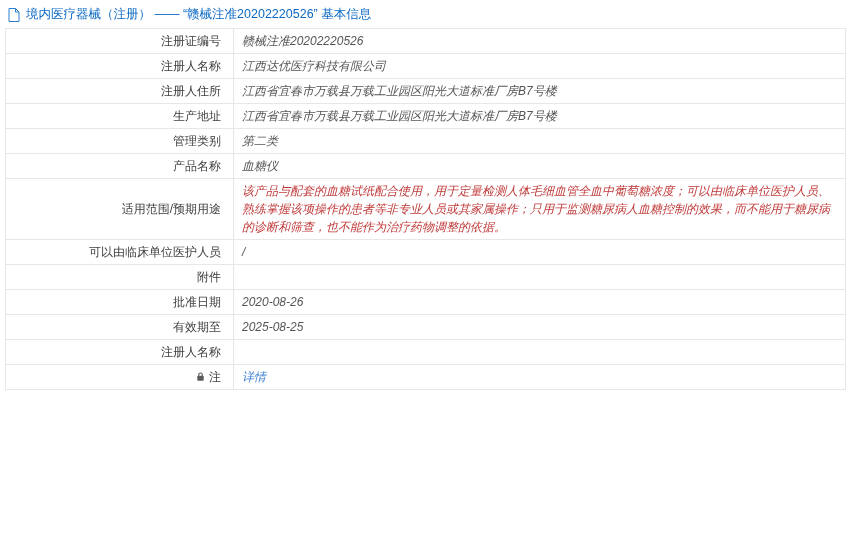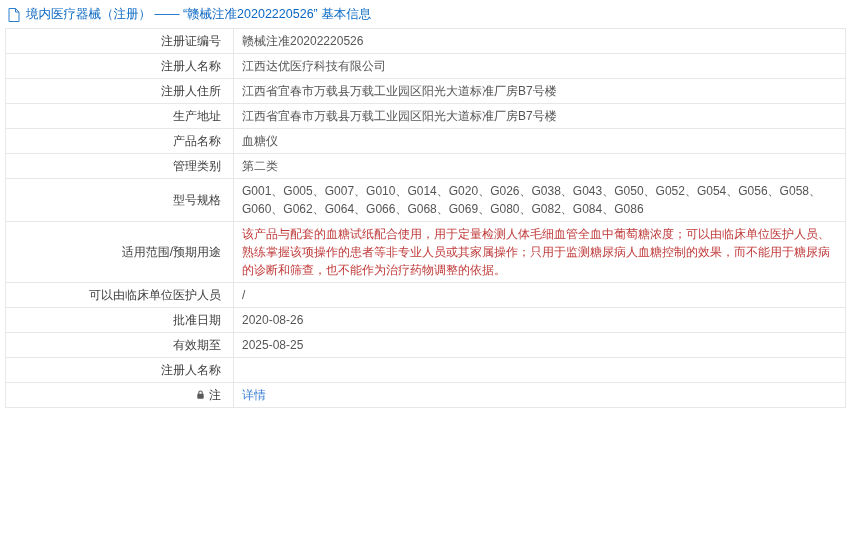--- a/index.html
+++ b/index.html
@@ -41,20 +41,21 @@
     color: #404040;
     padding: 3px 12px 3px 6px;
     line-height: 18px;
     white-space: nowrap;
   }
   td.value-cell {
     color: #555555;
     padding: 3px 4px 3px 8px;
     line-height: 18px;
     height: 25px;
+    font-style: italic;
   }
   td.value-cell.red { color: var(--warning-red, #c03a3a); }
   a.detail-link {
     color: var(--link-blue, #3a7fd5);
     text-decoration: none;
     cursor: pointer;
   }
   .lock-icon {
     display: inline-block;
     vertical-align: -1px;
@@ -88,38 +89,38 @@
         </tr>
         <tr>
           <td class="label-cell">注册人住所</td>
           <td class="value-cell">江西省宜春市万载县万载工业园区阳光大道标准厂房B7号楼</td>
         </tr>
         <tr>
           <td class="label-cell">生产地址</td>
           <td class="value-cell">江西省宜春市万载县万载工业园区阳光大道标准厂房B7号楼</td>
         </tr>
         <tr>
-          <td class="label-cell">产品名称</td>
-          <td class="value-cell">血糖仪</td>
-        </tr>
-        <tr>
           <td class="label-cell">管理类别</td>
           <td class="value-cell">第二类</td>
         </tr>
         <tr>
-          <td class="label-cell">型号规格</td>
-          <td class="value-cell">G001、G005、G007、G010、G014、G020、G026、G038、G043、G050、G052、G054、G056、G058、G060、G062、G064、G066、G068、G069、G080、G082、G084、G086</td>
+          <td class="label-cell">产品名称</td>
+          <td class="value-cell">血糖仪</td>
         </tr>
         <tr>
           <td class="label-cell">适用范围/预期用途</td>
           <td class="value-cell red">该产品与配套的血糖试纸配合使用，用于定量检测人体毛细血管全血中葡萄糖浓度；可以由临床单位医护人员、熟练掌握该项操作的患者等非专业人员或其家属操作；只用于监测糖尿病人血糖控制的效果，而不能用于糖尿病的诊断和筛查，也不能作为治疗药物调整的依据。</td>
         </tr>
         <tr>
           <td class="label-cell">可以由临床单位医护人员</td>
           <td class="value-cell">/</td>
+        </tr>
+        <tr>
+          <td class="label-cell">附件</td>
+          <td class="value-cell"></td>
         </tr>
         <tr>
           <td class="label-cell">批准日期</td>
           <td class="value-cell">2020-08-26</td>
         </tr>
         <tr>
           <td class="label-cell">有效期至</td>
           <td class="value-cell">2025-08-25</td>
         </tr>
         <tr>

